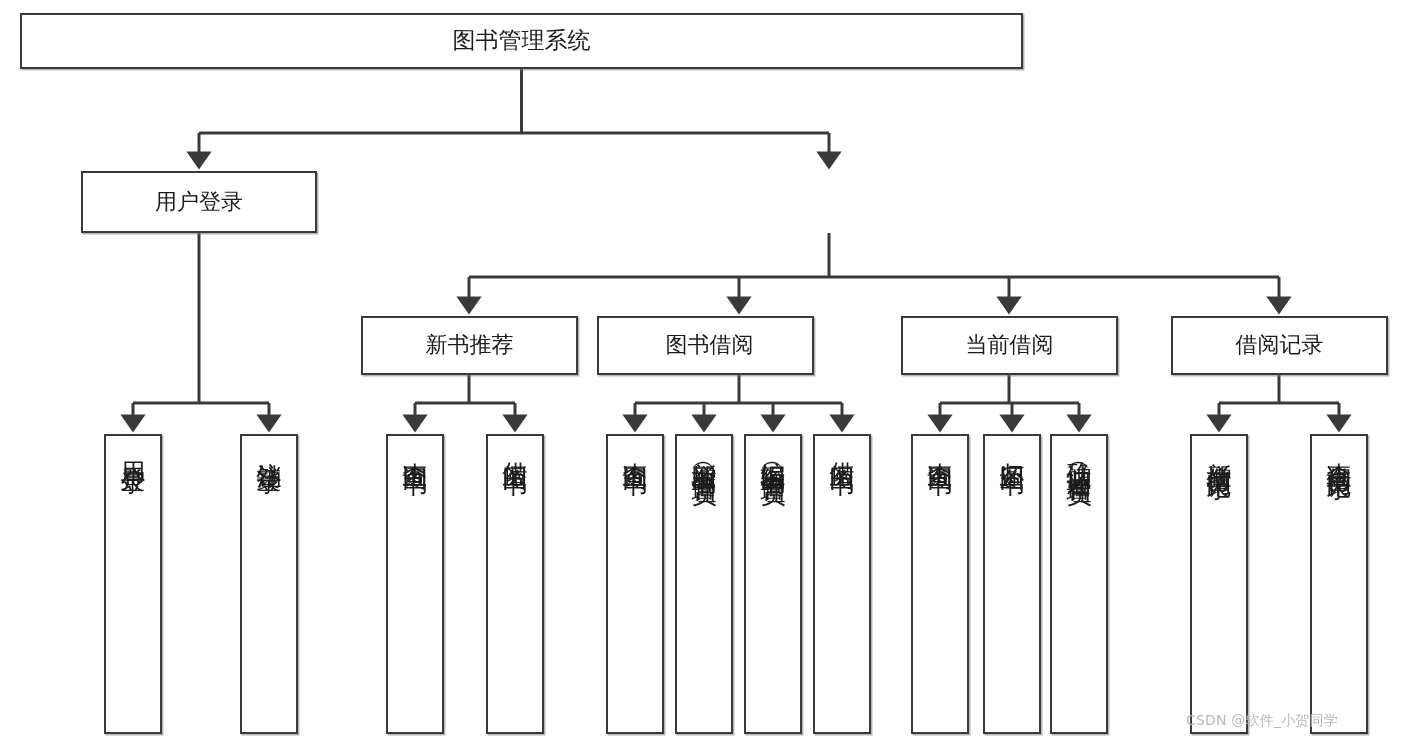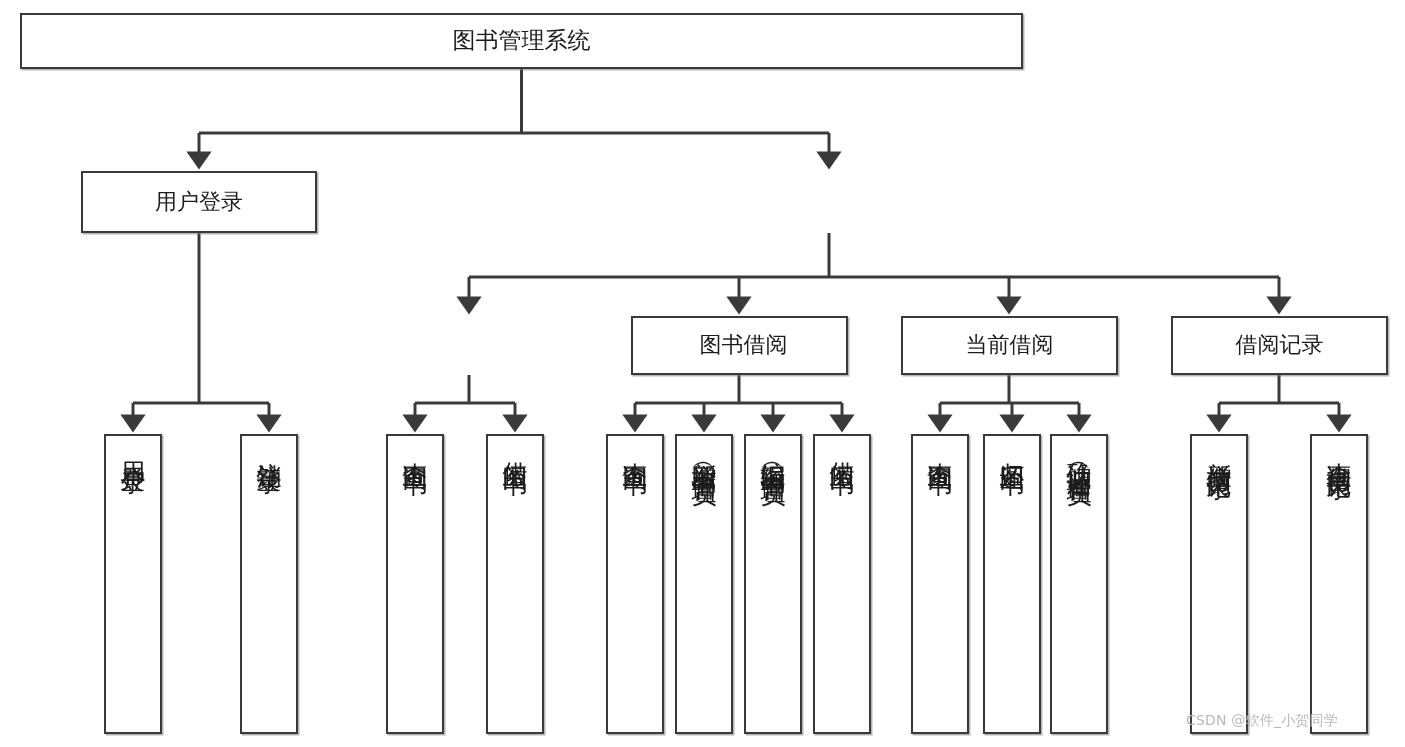--- a/index.html
+++ b/index.html
@@ -136,21 +136,24 @@
   </svg>
 
   <div class="node root" style="left:20px; top:13px; width:1003px; height:56px;">
     <span class="node-label">图书管理系统</span>
   </div>
 
   <div class="node branch" style="left:81px; top:171px; width:236px; height:62px;">
     <span class="node-label">用户登录</span>
   </div>
 
-  <div class="node branch" style="left:631px; top:316px; width:217px; height:59px;padding-left:8px;">
+  <div class="node branch" style="left:361px; top:316px; width:217px; height:59px;">
+    <span class="node-label">新书推荐</span>
+  </div>
+  <div class="node branch" style="left:597px; top:316px; width:217px; height:59px;padding-left:8px;">
     <span class="node-label">图书借阅</span>
   </div>
   <div class="node branch" style="left:901px; top:316px; width:217px; height:59px;">
     <span class="node-label">当前借阅</span>
   </div>
   <div class="node branch" style="left:1171px; top:316px; width:217px; height:59px;">
     <span class="node-label">借阅记录</span>
   </div>
 
   <div class="node leaf" style="left:104px; top:434px; width:58px; height:300px;">

